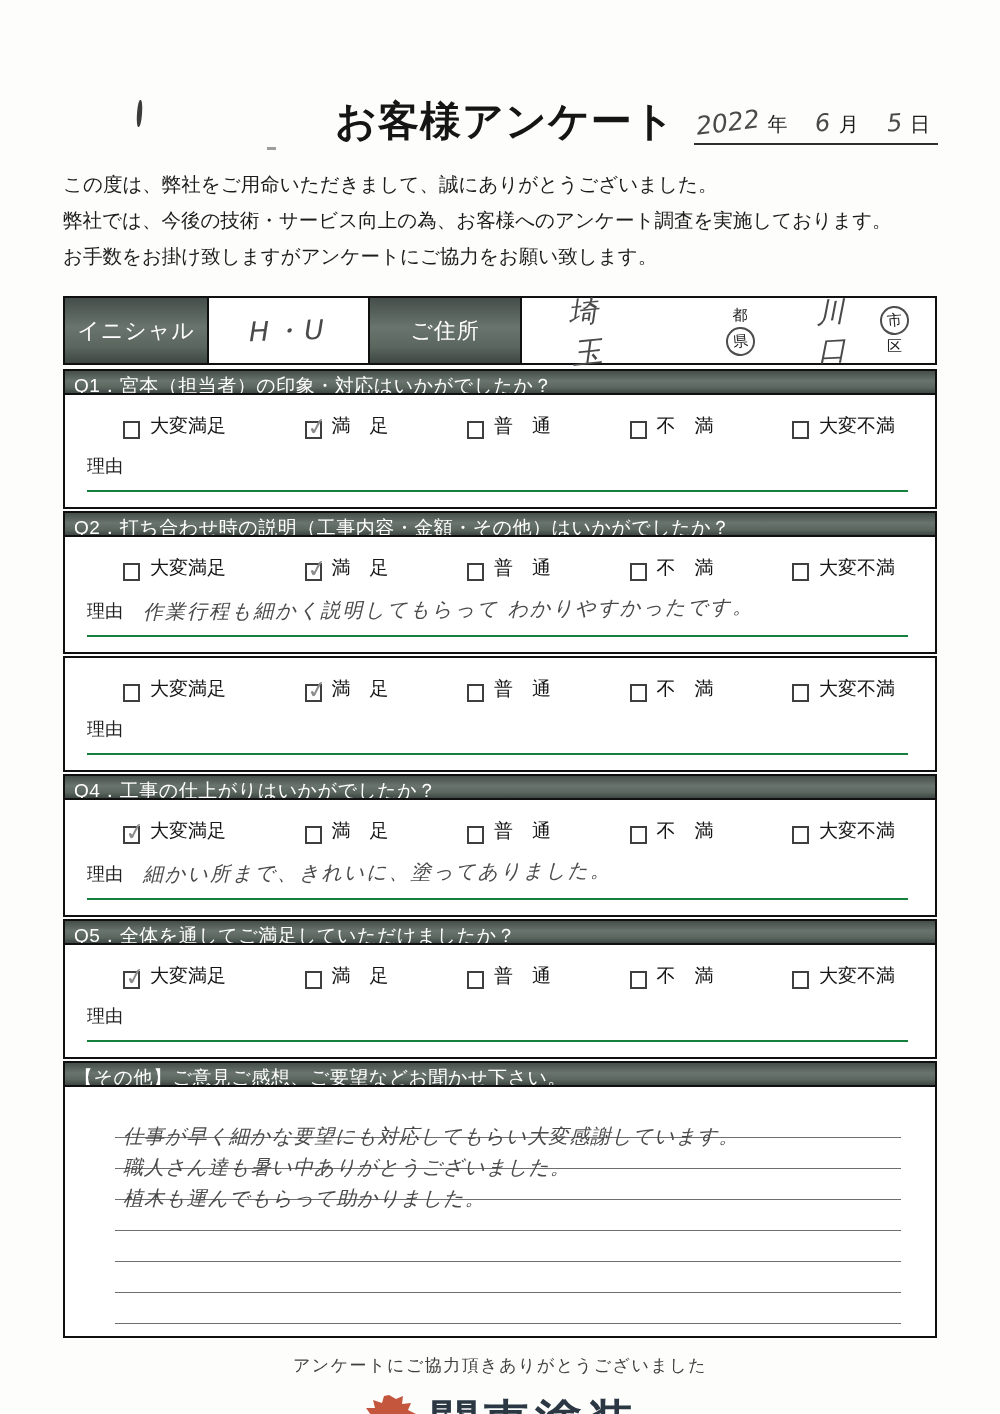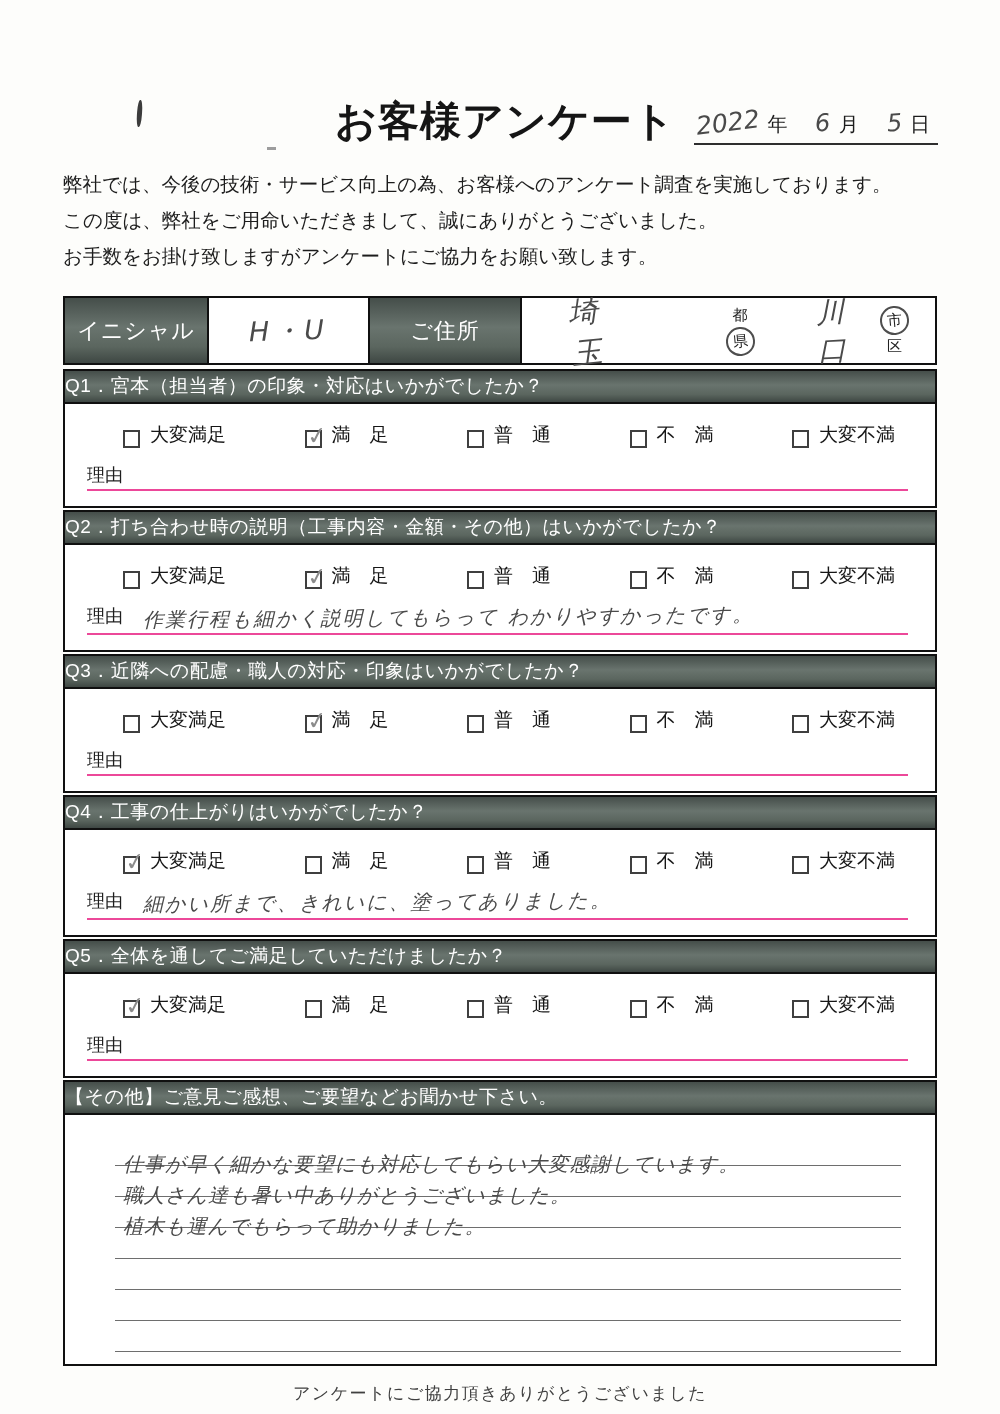--- a/index.html
+++ b/index.html
@@ -32,29 +32,29 @@
   .hw-initial { font-size:27px; letter-spacing:4px; transform:rotate(-2deg); }
   .hw-pref { font-size:30px; margin-left:48px; transform:rotate(-6deg); letter-spacing:3px; }
   .hw-city { font-size:28px; margin-left:62px; transform:rotate(-3deg); letter-spacing:4px; }
   .suffix-stack { display:flex; flex-direction:column; align-items:center; font-size:15px; color:#222; line-height:1.25; margin-left:90px; gap:2px; }
   .suffix-stack.stack2 { margin-left:auto; margin-right:26px; }
   .circled { border:2px solid #4e4e4e; border-radius:50%; padding:3px 5px; transform:rotate(-5deg); }
 
   
   .sec { margin:2px 63px 0; border:2px solid #101010; background:#fff; }
   .sec:first-of-type { margin-top:4px; }
-  .sec-hdr { height:33px; line-height:29px; font-size:19px; color:#fff; letter-spacing:0.5px;
+  .sec-hdr { height:24px; line-height:29px; padding-left:9px; font-size:19px; color:#fff; letter-spacing:0.5px;
              background:linear-gradient(180deg,#454e4a 0%,#69746e 45%,#5b665f 75%,#3e4743 100%);
              border-bottom:2px solid #101010; white-space:nowrap; overflow:hidden; }
   .opts { display:flex; justify-content:space-between; padding:18px 40px 0 58px; }
   .opt { display:flex; align-items:flex-end; gap:10px; cursor:pointer; }
   .cb { width:17px; height:18px; border:2px solid #3f3f3f; background:#fff; position:relative; flex:none; }
   .check { position:absolute; left:0; top:-10px; font-size:24px; color:#8b8b8b; transform:rotate(-8deg); font-style:italic; }
   .opt-label { font-size:19px; color:#161616; white-space:pre; }
-  .reason-row { display:flex; align-items:flex-start; margin:15px 27px 15px 22px; border-bottom:2px solid #ec4899; padding-bottom:2px; min-height:26px; }
+  .reason-row { display:flex; align-items:flex-end; margin:15px 27px 15px 22px; border-bottom:2px solid #15803d; padding-bottom:12px; min-height:26px; }
   .reason-label { font-size:18px; color:#1e1e1e; flex:none; }
   .reason-text { font-size:20px; margin-left:20px; letter-spacing:2px; white-space:nowrap; transform:rotate(-0.5deg); }
 
   
   .other-body { padding:20px 34px 12px 50px; }
   .oline { height:31px; border-bottom:1.5px solid #6e6e6e; position:relative; }
   .oline-text { position:absolute; left:8px; bottom:18px; font-size:20px; letter-spacing:1px; white-space:nowrap; }
 
   
   .thanks { text-align:center; margin-top:16px; font-size:17px; color:#404040; letter-spacing:1.5px; }
@@ -75,22 +75,22 @@
       <span class="hw hw-year">2022</span>
       <span class="dlabel">年</span>
       <span class="hw hw-month">6</span>
       <span class="dlabel">月</span>
       <span class="hw hw-day">5</span>
       <span class="dlabel">日</span>
     </div>
   </div>
 
   <div class="intro">
+    <div>この度は、弊社をご用命いただきまして、誠にありがとうございました。</div>
     <div>弊社では、今後の技術・サービス向上の為、お客様へのアンケート調査を実施しております。</div>
-    <div>この度は、弊社をご用命いただきまして、誠にありがとうございました。</div>
     <div>お手数をお掛け致しますがアンケートにご協力をお願い致します。</div>
   </div>
 
   <div class="info-row">
     <div class="cell cell-dark c1">イニシャル</div>
     <div class="cell c2">
       <span class="hw hw-initial">H・U</span>
     </div>
     <div class="cell cell-dark c3">ご住所</div>
     <div class="cell c4">
@@ -165,21 +165,20 @@
           <span class="opt-label">大変不満</span>
         </label>
     </div>
     <div class="reason-row">
       <span class="reason-label">理由</span>
       <span class="reason-text hw">作業行程も細かく説明してもらって わかりやすかったです。</span>
     </div>
   </section>
 
   <section class="sec">
-    <div class="sec-hdr">Q3．近隣への配慮・職人の対応・印象はいかがでしたか？</div>
     <div class="opts">
       <label class="opt">
           <span class="cb"></span>
           <span class="opt-label">大変満足</span>
         </label>
       <label class="opt">
           <span class="cb checked">
             <span class="check">✓</span>
           </span>
           <span class="opt-label">満　足</span>

